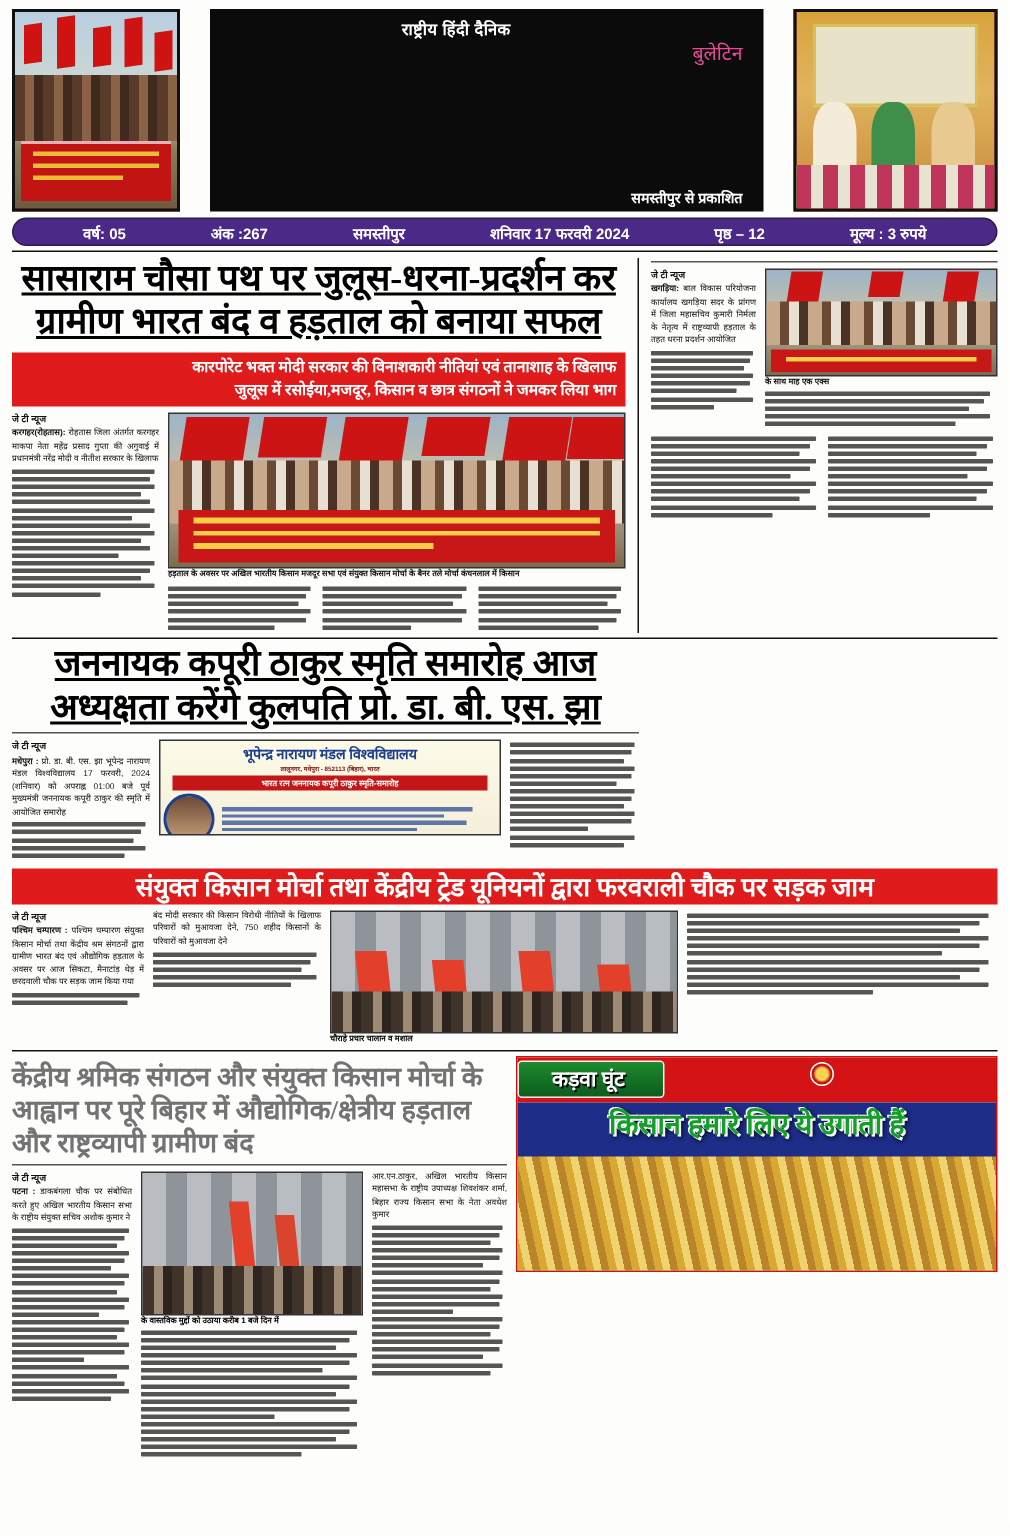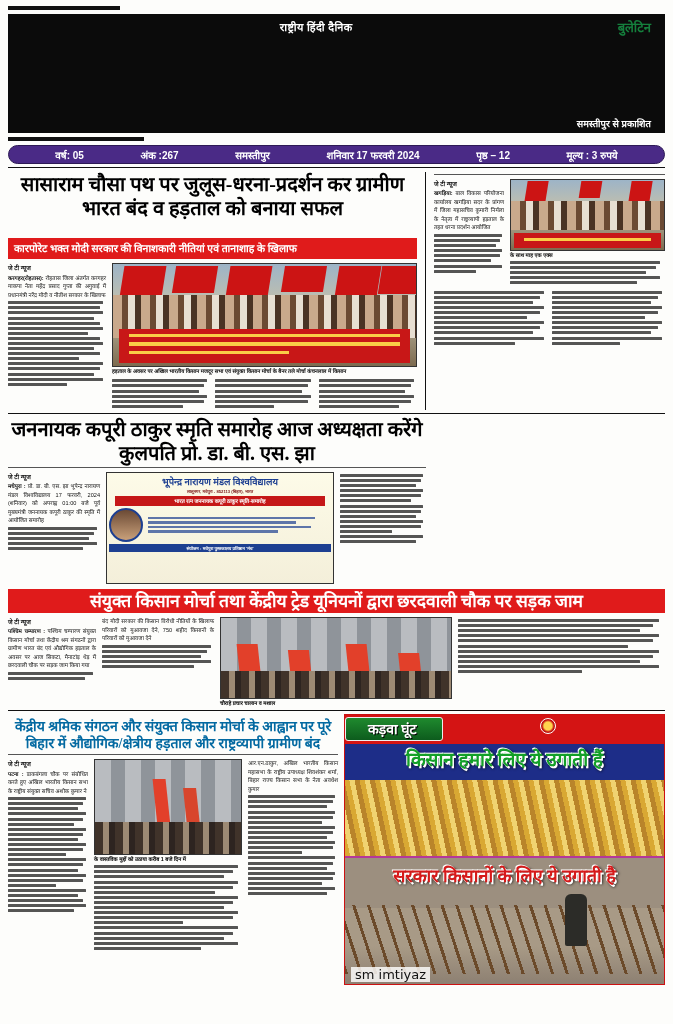--- a/index.html
+++ b/index.html
@@ -14,23 +14,22 @@
     position: relative;
     width: 673px; height: 1024px;
     background: #fdfdfb;
     padding: 6px 8px 0 8px;
   }
 
   
   .masthead {
     display: flex;
     height: 135px;
-    gap: 4px;
+    gap: 20px;
     align-items: stretch;
-    flex-direction: column;
   }
   .mast-photo {
     width: 112px;
     border: 2px solid #111;
     position: relative;
     overflow: hidden;
     background: #7a2018;
   }
   .mast-photo.right { width: 136px; }
   .mast-center {
@@ -44,24 +43,24 @@
     position: absolute;
     top: 5px; left: 50%;
     transform: translateX(-78%);
     color: #fff;
     font-size: 11px;
     font-weight: bold;
     letter-spacing: .3px;
   }
   .kicker-right {
     position: absolute;
-    top: 4px; right: 14px;
-    color: #15803d;
+    top: 20px; right: 14px;
+    color: #ec4899;
     font-size: 13px;
-    font-weight: bold;
+    font-weight: normal;
   }
   .mast-title {
     position: absolute;
     top: 13px; left: 0; right: 0;
     text-align: center;
     color: #f5e9a0;
     font-size: 62px;
     font-weight: bold;
     line-height: 1.02;
     letter-spacing: -1px;
@@ -115,32 +114,32 @@
   .head-left { width: 418px; padding-right: 8px; border-right: 1.5px solid #111; }
   .head-right { flex: 1; padding-left: 8px; }
 
   h1.hl {
     font-family: "Liberation Serif", "DejaVu Serif", serif;
     font-weight: bold;
     text-align: center;
     line-height: 1.2;
     color: #000;
   }
-  h1.hl.main { font-size: 20px; }
+  h1.hl.main { font-size: 24px; text-decoration: underline; }
   h1.hl.right { font-size: 16.5px; }
 
   .redband {
-    margin-top: 18px;
+    margin-top: 5px;
     background: #e01b1b;
     color: #fff;
     font-weight: bold;
     font-size: 10.5px;
     line-height: 1.45;
     padding: 3px 6px;
-    text-align: left;
+    text-align: right;
     font-family: "Liberation Serif", "DejaVu Serif", serif;
   }
 
   
   .cols { display: flex; gap: 6px; margin-top: 4px; }
   .col { font-size: 5.6px; line-height: 1.52; text-align: justify; color: #111; }
   .byline { font-weight: bold; font-size: 6.2px; margin-bottom: 1px; }
   .dateline { font-weight: bold; }
 
   .fakeline { height: 3px; background: #2a2a2a; margin: 2.1px 0; opacity: .80; border-radius: .5px; }
@@ -193,24 +192,23 @@
     font-weight: bold;
     font-size: 17.5px;
     text-align: center;
     padding: 2px 4px;
     margin-top: 5px;
     line-height: 1.15;
   }
   .band-black {
     font-family: "Liberation Serif", "DejaVu Serif", serif;
     font-weight: bold;
-    font-size: 14px;
-    text-align: center;
+    font-size: 18px;
     line-height: 1.22;
-    color: #0369a1;
+    color: #737373;
     margin-top: 4px;
   }
 
   
   .ad-wrap { border: 1.5px solid #c11; position: relative; }
   .ad-badge {
     background: #d41414;
     text-align: left;
     padding: 2px 0 3px 0;
     position: relative;
@@ -320,20 +318,21 @@
   </div>
 
   <div class="rule"></div>
 
   <div class="head-row">
 
     <div class="head-left">
       <h1 class="hl main">सासाराम चौसा पथ पर जुलूस-धरना-प्रदर्शन कर ग्रामीण भारत बंद व हड़ताल को बनाया सफल</h1>
       <div class="redband">
         <div>कारपोरेट भक्त मोदी सरकार की विनाशकारी नीतियां एवं तानाशाह के खिलाफ</div>
+        <div>जुलूस में रसोईया,मजदूर, किसान व छात्र संगठनों ने जमकर लिया भाग</div>
       </div>
 
       <div class="cols">
         <div class="col" style="width:98px;">
           <div class="byline">जे टी न्यूज</div>
           <div>
             <span class="dateline">करगहर(रोहतास):</span>
             <span>रोहतास जिला अंतर्गत करगहर माकपा नेता महेंद्र प्रसाद गुप्ता की अगुवाई में प्रधानमंत्री नरेंद्र मोदी व नीतीश सरकार के खिलाफ</span>
           </div>
           <div class="fakeline s97"></div>
@@ -483,21 +482,21 @@
           <span class="dateline">मधेपुरा :</span>
           <span>प्रो. डा. बी. एस. झा भूपेन्द्र नारायण मंडल विश्वविद्यालय 17 फरवरी, 2024 (शनिवार) को अपराह्न 01:00 बजे पूर्व मुख्यमंत्री जननायक कपूरी ठाकुर की स्मृति में आयोजित समारोह</span>
         </div>
         <div class="fakeline s97"></div>
           <div class="fakeline s94"></div>
           <div class="fakeline s88"></div>
         <div class="fakeline s97"></div>
           <div class="fakeline s82"></div>
       </div>
       <div style="width:228px;">
-        <div class="uni-banner" style="height:112px;">
+        <div class="uni-banner" style="height:64px;">
           <div class="ub-title">भूपेन्द्र नारायण मंडल विश्वविद्यालय</div>
           <div class="ub-sub">लालूनगर, मधेपुरा - 852113 (बिहार), भारत</div>
           <div class="ub-strip">भारत रत्न जननायक कपूरी ठाकुर स्मृति-समारोह</div>
           <div class="ub-body">
             <div class="ub-portrait"></div>
             <div class="ub-lines">
               <div class="l" style="width:90%"></div>
                 <div class="l" style="width:80%"></div>
               <div class="l" style="width:88%"></div>
                 <div class="l" style="width:70%"></div>
@@ -518,21 +517,21 @@
           <div class="fakeline s88"></div>
         <div class="fakeline s97"></div>
           <div class="fakeline s94"></div>
           <div class="fakeline s60"></div>
         <div class="fakeline s97"></div>
           <div class="fakeline s88"></div>
       </div>
     </div>
   </div>
 
-  <div class="band-red">संयुक्त किसान मोर्चा तथा केंद्रीय ट्रेड यूनियनों द्वारा छरदवाली चौक पर सड़क जाम</div>
+  <div class="band-red">संयुक्त किसान मोर्चा तथा केंद्रीय ट्रेड यूनियनों द्वारा फरवराली चौक पर सड़क जाम</div>
   <div class="cols">
     <div class="col" style="width:88px;">
       <div class="byline">जे टी न्यूज</div>
       <div>
         <span class="dateline">पश्चिम चम्पारण :</span>
         <span>पश्चिम चम्पारण संयुक्त किसान मोर्चा तथा केंद्रीय श्रम संगठनों द्वारा ग्रामीण भारत बंद एवं औद्योगिक हड़ताल के अवसर पर आज सिकटा, मैनाटांड़ थेड़ में छरदवाली चौक पर सड़क जाम किया गया</span>
       </div>
       <div class="fakeline s97"></div>
         <div class="fakeline s88"></div>
     </div>
@@ -664,23 +663,17 @@
     <div style="flex:1;">
       <div class="ad-wrap">
         <div class="ad-badge">
           <span class="pill">कड़वा घूंट</span>
           <span class="seal"></span>
         </div>
         <div class="ad-top">
           <div class="wheat"></div>
           <div class="txt">किसान हमारे लिए ये उगाती हैं</div>
         </div>
-        <div class="ad-bottom">
-          <div class="rifles"></div>
-          <div class="soldier"></div>
-          <div class="txt">सरकार किसानों के लिए ये उगाती है</div>
-          <div class="ad-credit">sm imtiyaz</div>
-        </div>
       </div>
     </div>
   </div>
 
 </div>
 
 </body></html>

